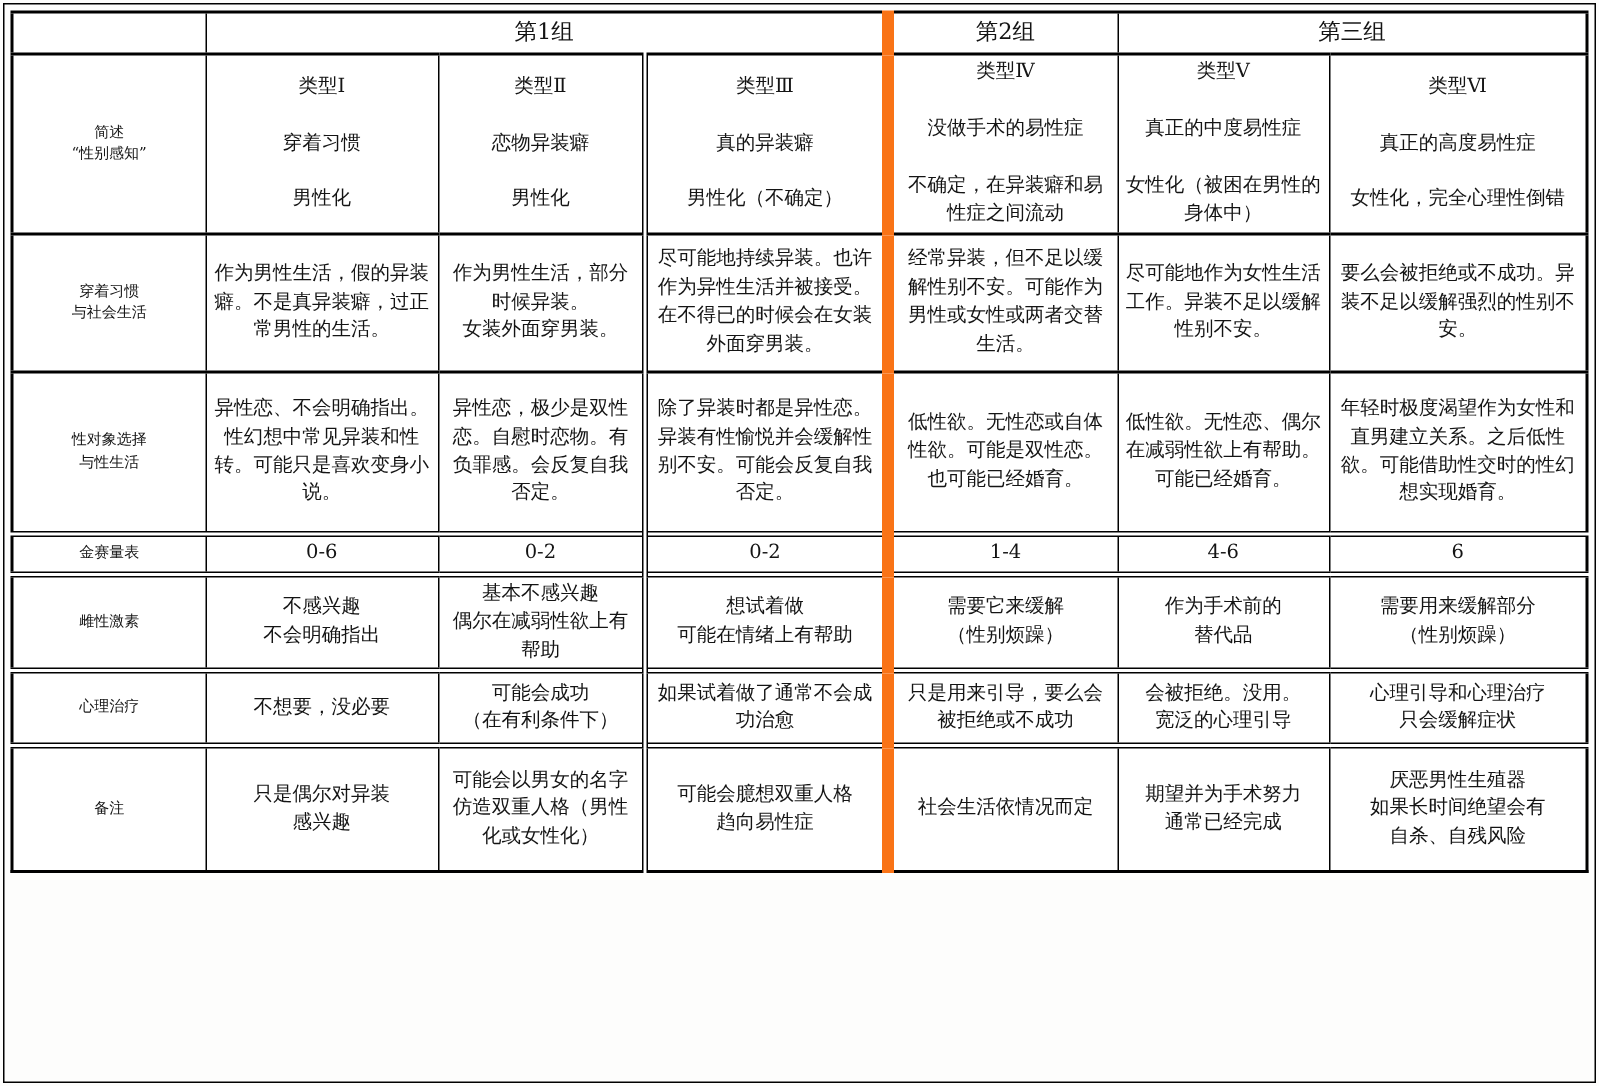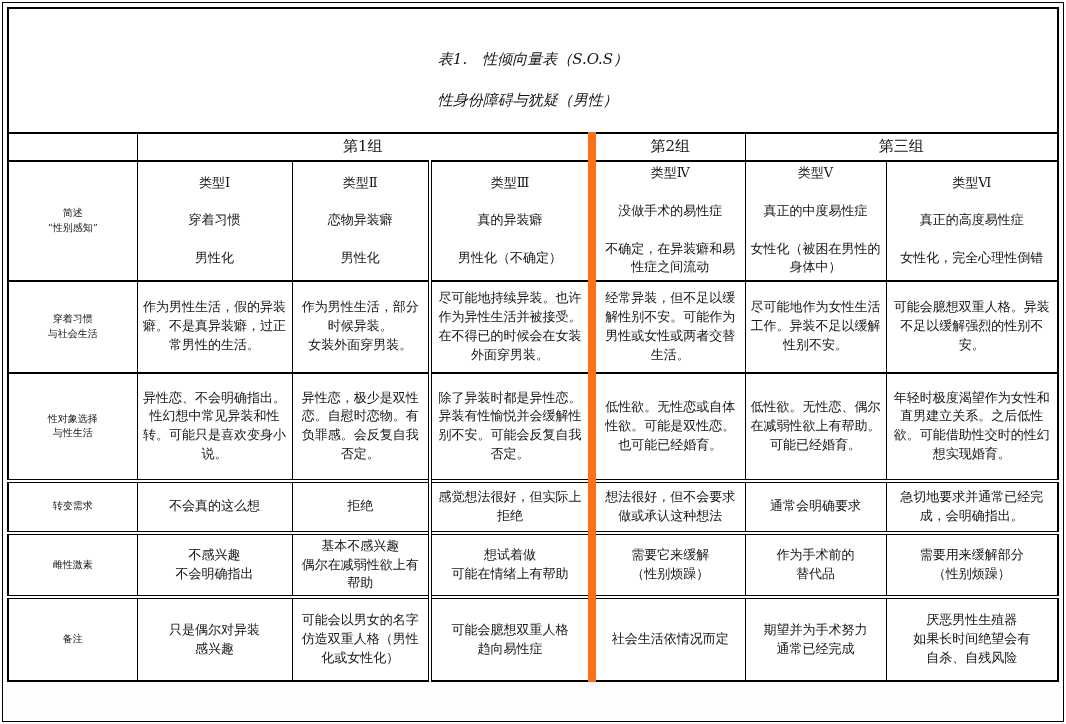--- a/index.html
+++ b/index.html
@@ -81,28 +81,20 @@
         <col style="width:129px">
         <col style="width:155px">
         <col style="width:138px">
         <col style="width:162px">
         <col style="width:153px">
         <col style="width:141px">
         <col style="width:172px">
       </colgroup>
 
       <tbody>
-          <tr class="t-title">
-        <td colspan="7">
-          <div class="title-inner">
-            <div>表1.　性倾向量表（S.O.S）</div>
-            <div>性身份障碍与犹疑（男性）</div>
-          </div>
-        </td>
-      </tr>
 
       <tr class="t-group">
         <td></td>
         <td colspan="3">第1组</td>
         <td class="gl">第2组</td>
         <td colspan="2">第三组</td>
       </tr>
 
       <tr class="r1">
         <th class="rowlab">简述
@@ -141,61 +133,73 @@
 
       <tr class="r2">
         <th class="rowlab">穿着习惯
 与社会生活</th>
         <td>作为男性生活，假的异装癖。不是真异装癖，过正常男性的生活。</td>
         <td>作为男性生活，部分时候异装。
 女装外面穿男装。</td>
         <td class="dl">尽可能地持续异装。也许作为异性生活并被接受。在不得已的时候会在女装外面穿男装。</td>
         <td class="gl">经常异装，但不足以缓解性别不安。可能作为男性或女性或两者交替生活。</td>
         <td>尽可能地作为女性生活工作。异装不足以缓解性别不安。</td>
-        <td>可能会臆想双重人格。异装不足以缓解强烈的性别不安。</td>
+        <td>要么会被拒绝或不成功。异装不足以缓解强烈的性别不安。</td>
       </tr>
 
       <tr class="r3">
         <th class="rowlab">性对象选择
 与性生活</th>
         <td>异性恋、不会明确指出。性幻想中常见异装和性转。可能只是喜欢变身小说。</td>
         <td>异性恋，极少是双性恋。自慰时恋物。有负罪感。会反复自我否定。</td>
         <td class="dl">除了异装时都是异性恋。异装有性愉悦并会缓解性别不安。可能会反复自我否定。</td>
         <td class="gl">低性欲。无性恋或自体性欲。可能是双性恋。也可能已经婚育。</td>
         <td>低性欲。无性恋、偶尔在减弱性欲上有帮助。可能已经婚育。</td>
         <td>年轻时极度渴望作为女性和直男建立关系。之后低性欲。可能借助性交时的性幻想实现婚育。</td>
       </tr>
 
-
-      <tr class="r5 hsep">
-        <th class="rowlab">转变需求</th>
-        <td>不会真的这么想</td>
-        <td>拒绝</td>
-        <td class="dl">感觉想法很好，但实际上拒绝</td>
-        <td class="gl">想法很好，但不会要求做或承认这种想法</td>
-        <td>通常会明确要求</td>
-        <td>急切地要求并通常已经完成，会明确指出。</td>
-      </tr>
+      <tr class="r4 hsep">
+        <th class="rowlab">金赛量表</th>
+        <td>0-6</td>
+        <td>0-2</td>
+        <td class="dl">0-2</td>
+        <td class="gl">1-4</td>
+        <td>4-6</td>
+        <td>6</td>
+      </tr>
+
 
       <tr class="r6 hsep">
         <th class="rowlab">雌性激素</th>
         <td>不感兴趣
 不会明确指出</td>
         <td>基本不感兴趣
 偶尔在减弱性欲上有帮助</td>
         <td class="dl">想试着做
 可能在情绪上有帮助</td>
         <td class="gl">需要它来缓解
 （性别烦躁）</td>
         <td>作为手术前的
 替代品</td>
         <td>需要用来缓解部分
 （性别烦躁）</td>
       </tr>
 
+      <tr class="r7 hsep">
+        <th class="rowlab">心理治疗</th>
+        <td>不想要，没必要</td>
+        <td>可能会成功
+（在有利条件下）</td>
+        <td class="dl">如果试着做了通常不会成功治愈</td>
+        <td class="gl">只是用来引导，要么会被拒绝或不成功</td>
+        <td>会被拒绝。没用。
+宽泛的心理引导</td>
+        <td>心理引导和心理治疗
+只会缓解症状</td>
+      </tr>
 
       <tr class="r8 hsep">
         <th class="rowlab">备注</th>
         <td>只是偶尔对异装
 感兴趣</td>
         <td>可能会以男女的名字仿造双重人格（男性化或女性化）</td>
         <td class="dl">可能会臆想双重人格
 趋向易性症</td>
         <td class="gl">社会生活依情况而定</td>
         <td>期望并为手术努力

